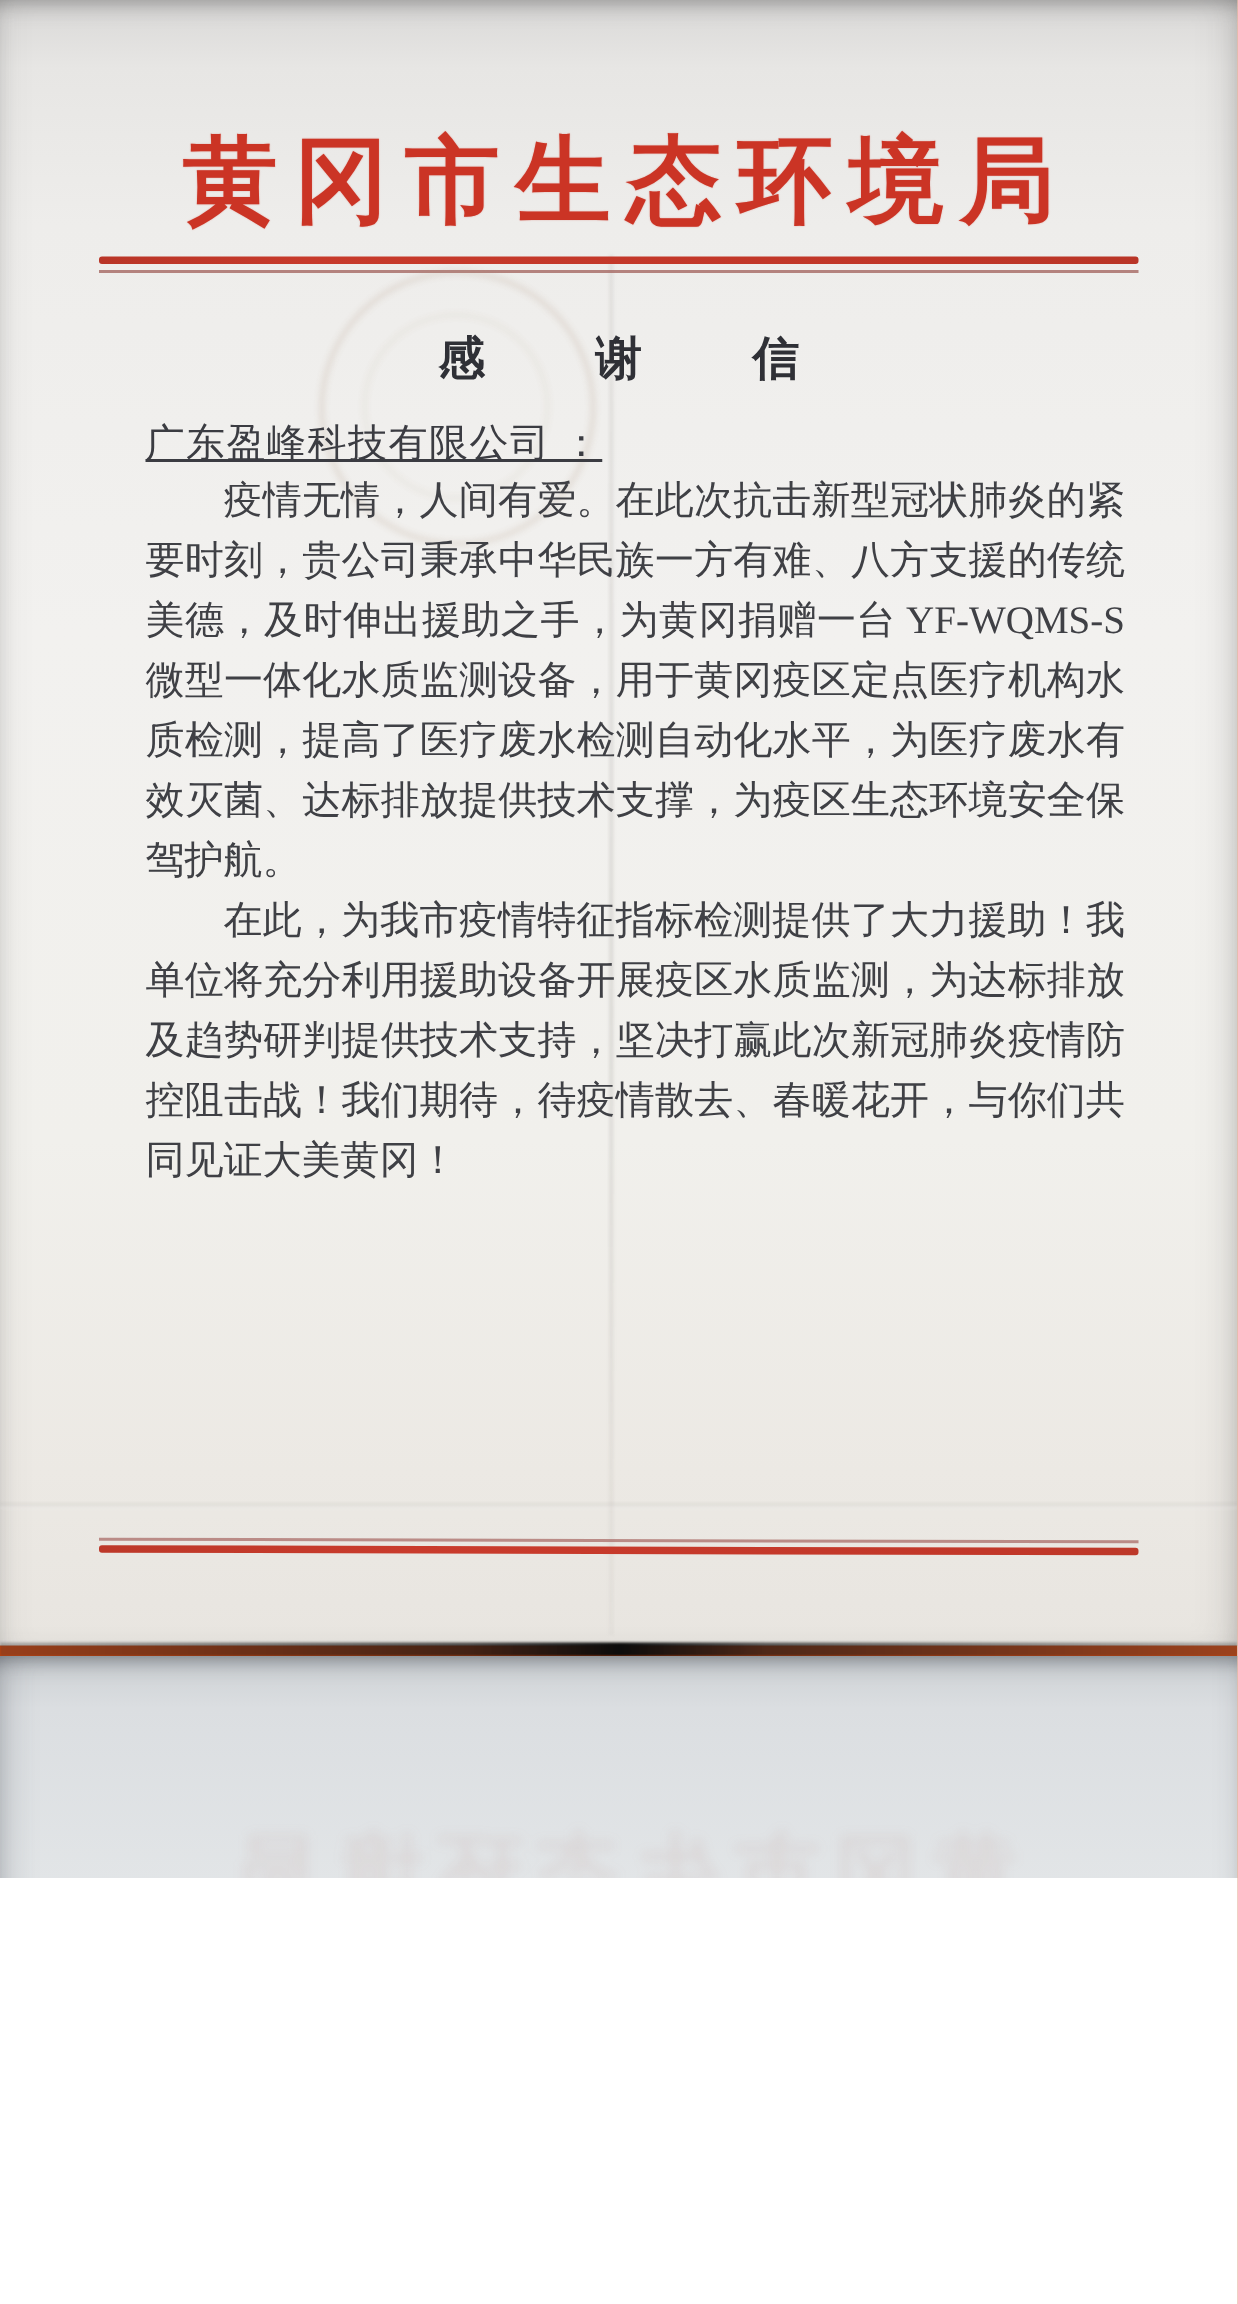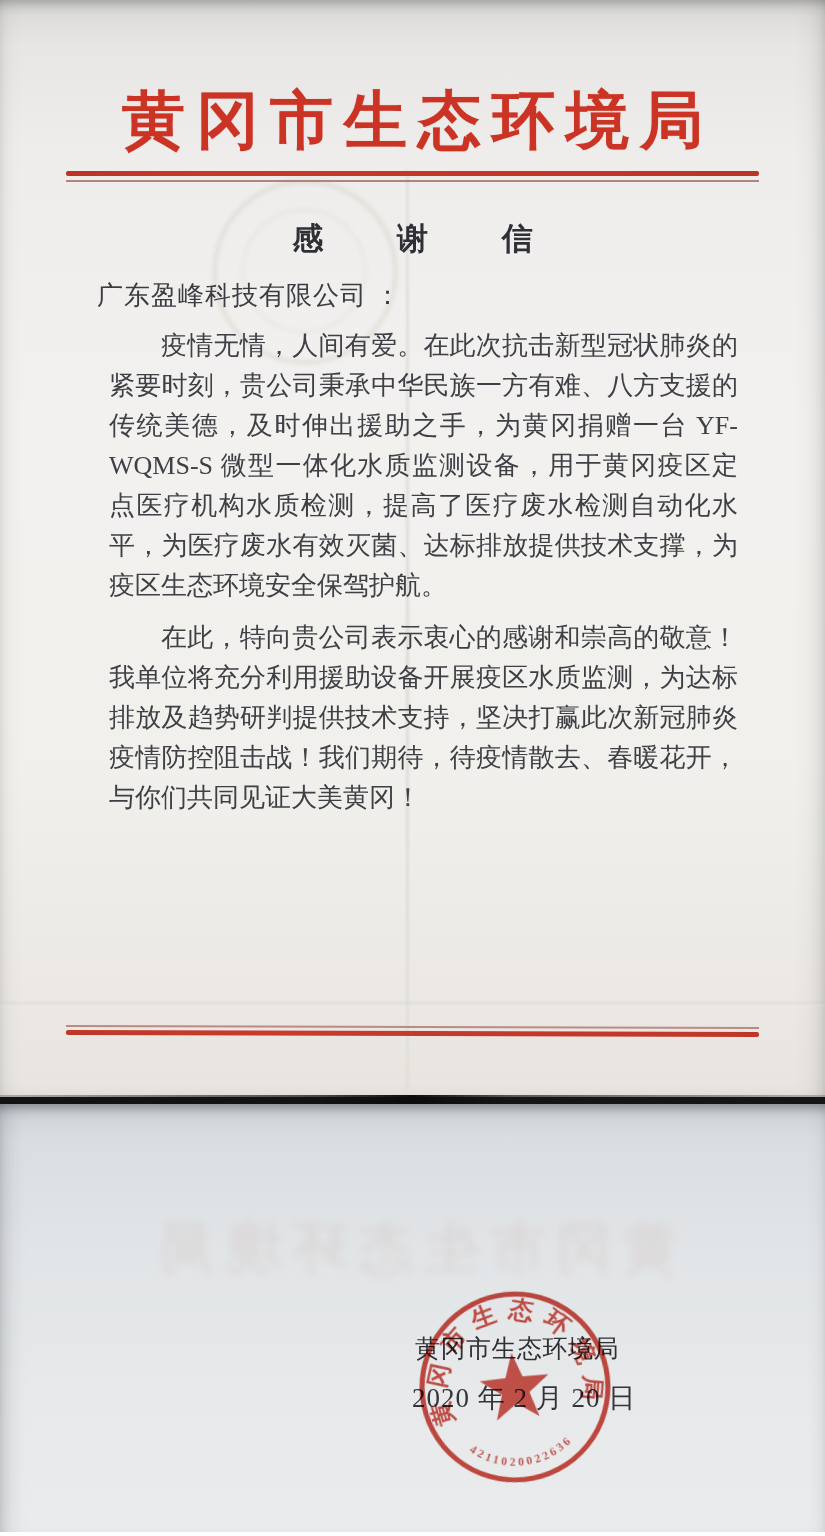--- a/index.html
+++ b/index.html
@@ -1,19 +1,19 @@
 <!DOCTYPE html>
 <html><head>
 <meta charset="utf-8">
 <style>
   html,body{margin:0;padding:0;background:#ffffff;}
   .canvas{
-    position:relative;width:825px;height:1532px;overflow:hidden;
+    position:relative;width:825px;height:1252px;overflow:hidden;
     font-family:"Liberation Serif","DejaVu Serif",serif;
-    background:#000000;
+    background:#c2410c;
   }
   
   .page1{
     position:absolute;left:0;top:0;width:825px;height:1097px;
     background:linear-gradient(180deg,#d9d8d7 0px,#e7e6e4 45px,#eeedeb 150px,#f2f1ef 420px,#f1f0ec 760px,#ece9e4 980px,#e8e5e0 1097px);
     box-shadow:inset 0 10px 16px -10px rgba(70,70,70,.55),
                inset -16px 0 28px -18px rgba(90,90,90,.38),
                inset 14px 0 26px -20px rgba(90,90,90,.28);
   }
   .fold-vertical{
@@ -47,28 +47,28 @@
     border:2px solid rgba(168,142,118,.18);
   }
   .letter-title{
     position:absolute;top:218px;left:50%;transform:translateX(-50%);
     margin:0;white-space:nowrap;
     font-size:31px;font-weight:bold;color:#2f3036;
     letter-spacing:33px;padding-left:33px;text-align:center;
   }
   .salutation{
     position:absolute;left:97px;top:278px;margin:0;
-    font-size:26px;color:#3b3c42;letter-spacing:1px;
+    font-size:26px;color:#3b3c42;letter-spacing:1px;text-decoration:underline;
   }
   .body-text{
     position:absolute;left:97px;top:314px;width:653px;
     font-size:26px;line-height:40px;color:#3f4045;
     text-align:justify;
   }
-  .body-text p{margin:12px;text-indent:2em;}
+  .body-text p{margin:0;text-indent:2em;}
   
   .page-gap{
     position:absolute;left:0;top:1095px;width:825px;height:9px;
     background:linear-gradient(90deg,rgba(60,60,60,.30),rgba(25,25,25,.75) 38%,#0c0c0c 50%,rgba(30,30,30,.7) 62%,rgba(70,70,70,.30));
     filter:blur(.6px);
   }
   
   .page2{
     position:absolute;left:0;top:1104px;width:825px;height:432px;
     background:linear-gradient(180deg,#ccd0d3 0px,#dbdee1 35px,#e2e5e7 150px,#e7e9ea 300px,#e9ebec 432px);
@@ -113,21 +113,21 @@
     <div class="ghost-seal">
       <div class="ghost-seal-inner"></div>
     </div>
 
     <h2 class="letter-title">感 谢 信</h2>
 
     <p class="salutation">广东盈峰科技有限公司 ：</p>
 
     <div class="body-text">
       <p>疫情无情，人间有爱。在此次抗击新型冠状肺炎的紧要时刻，贵公司秉承中华民族一方有难、八方支援的传统美德，及时伸出援助之手，为黄冈捐赠一台 YF-WQMS-S 微型一体化水质监测设备，用于黄冈疫区定点医疗机构水质检测，提高了医疗废水检测自动化水平，为医疗废水有效灭菌、达标排放提供技术支撑，为疫区生态环境安全保驾护航。</p>
-      <p>在此，特向贵公司表示衷心的感谢和崇高的敬意！我单位将充分利用援助设备开展疫区水质监测，为达标排放及趋势研判提供技术支持，坚决打赢此次新冠肺炎疫情防控阻击战！我们期待，待疫情散去、春暖花开，与你们共同见证大美黄冈！</p>
+      <p>在此，为我市疫情特征指标检测提供了大力援助！我单位将充分利用援助设备开展疫区水质监测，为达标排放及趋势研判提供技术支持，坚决打赢此次新冠肺炎疫情防控阻击战！我们期待，待疫情散去、春暖花开，与你们共同见证大美黄冈！</p>
     </div>
 
     <div class="rule rule-bot-thin"></div>
     <div class="rule rule-bot-thick"></div>
   </section>
 
   <div class="page-gap"></div>
 
   <section class="page2">
 

